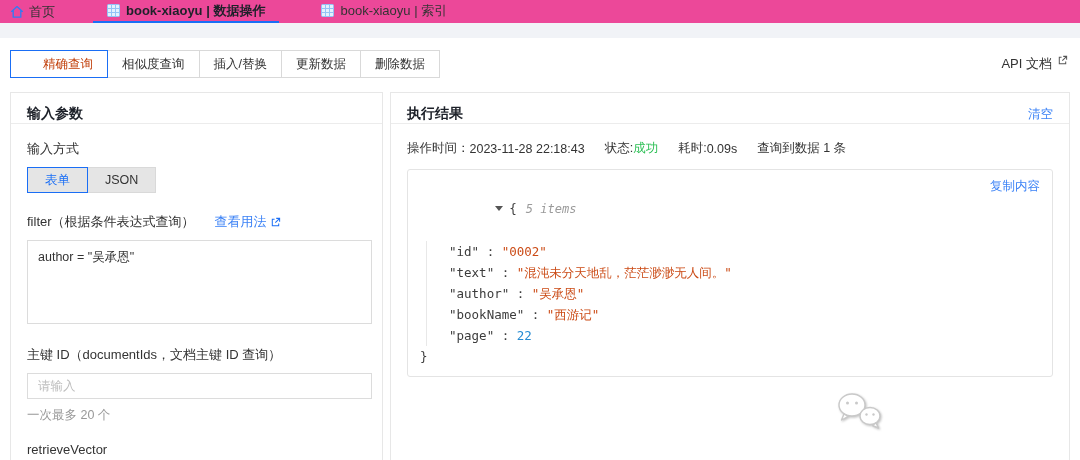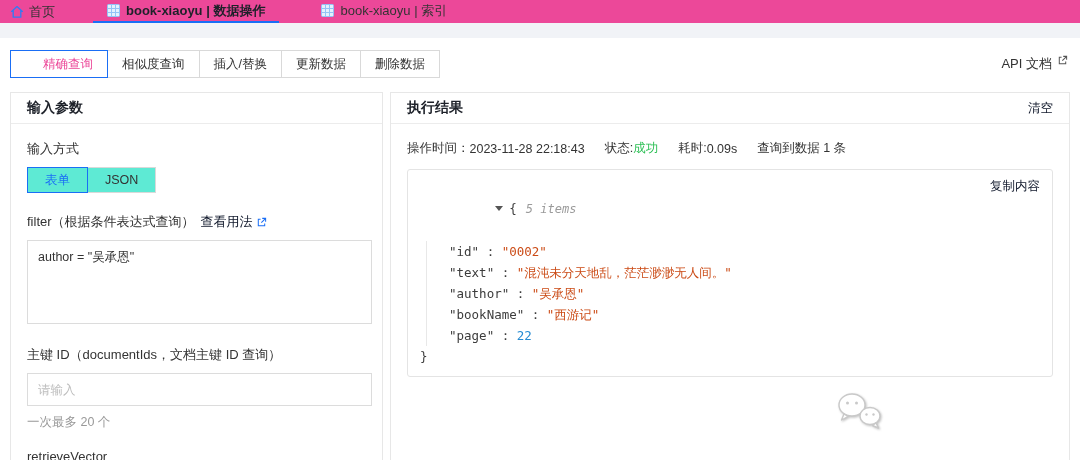--- a/index.html
+++ b/index.html
@@ -12,47 +12,47 @@
   .nav-tab { display: flex; align-items: center; gap: 6px; padding: 0 14px; margin-left: 28px; font-size: 13px; color: #333; cursor: pointer; border-bottom: 2px solid transparent; }
   .nav-tab.active { font-weight: bold; color: #1d2129; border-bottom-color: #1a6ef5; }
   .gray-strip { height: 15px; background: #f1f3f7; }
 
   
   .toolbar { display: flex; justify-content: space-between; align-items: center; padding: 12px 12px 14px 10px; background: #fff; }
   .btn-group { display: flex; }
   .qbtn { height: 28px; padding: 0 14px; background: #fff; border: 1px solid #d9d9d9; font-size: 12.5px; color: #333;
     display: flex; align-items: center; margin-left: -1px; cursor: pointer; position: relative; }
   .qbtn:first-child { margin-left: 0; }
-  .qbtn.active { color: #ec4899; border-color: #1a6ef5; z-index: 2; padding-left: 32px; }
+  .qbtn.active { color: #c2410c; border-color: #1a6ef5; z-index: 2; padding-left: 32px; }
   .api-link { display: flex; gap: 5px; font-size: 13px; color: #333; cursor: pointer; text-decoration: none; }
 
   
   .content { display: flex; gap: 7px; padding: 0 10px; align-items: stretch; height: 540px; }
   .panel { background: #fff; border: 1px solid #e7e7e7; }
   .panel.left { width: 373px; flex: none; }
   .panel.right { flex: 1; position: relative; }
-  .panel-header { height: 31px; padding: 0 16px; display: flex; align-items: center; justify-content: space-between;
+  .panel-header { height: 31px; padding: 0 16px; display: flex; align-items: flex-end; justify-content: space-between;
     border-bottom: 1px solid #ececec; }
   .panel-title { font-size: 14px; font-weight: bold; color: #1d2129; }
-  .link { color: #0f172a; font-size: 12.5px; cursor: pointer; text-decoration: none; }
+  .link { color: #3b82f6; font-size: 12.5px; cursor: pointer; text-decoration: none; }
   .panel-body { padding: 16px; }
 
   
   .field-label { font-size: 13px; color: #333; }
   .seg-group { display: inline-flex; margin-top: 9px; }
-  .seg-btn { height: 26px; padding: 0 17px; border: 1px solid #d9d9d9; background: #5eead4; font-size: 12.5px; color: #333;
+  .seg-btn { height: 26px; padding: 0 17px; border: 1px solid #d9d9d9; background: #e5e5e5; font-size: 12.5px; color: #333;
     display: flex; align-items: center; margin-left: -1px; cursor: pointer; }
   .seg-btn:first-child { margin-left: 0; }
   .seg-btn.active { color: #1a6ef5; border-color: #1a6ef5; z-index: 2; }
-  .filter-row { margin-top: 20px; display: flex; align-items: center; gap: 6px; font-size: 13px; }
+  .filter-row { margin-top: 20px; display: flex; align-items: center; gap: 20px; font-size: 13px; }
   .filter-row .link { font-size: 13px; display: inline-flex; align-items: center; gap: 3px; }
   textarea.filter-area { margin-top: 9px; width: 345px; height: 84px; border: 1px solid #dcdcdc; resize: none;
     padding: 8px 10px; font-size: 12.5px; color: #333; font-family: "Liberation Sans", "DejaVu Sans", sans-serif; outline: none; }
   .pk-label { margin-top: 18px; }
-  input.text-input { margin-top: 9px; width: 345px; height: 33px; border: 1px solid #dcdcdc; padding: 0 10px;
+  input.text-input { margin-top: 9px; width: 345px; height: 26px; border: 1px solid #dcdcdc; padding: 0 10px;
     font-size: 12.5px; color: #333; outline: none; }
   input.text-input::placeholder { color: #bdbdbd; }
   .hint { margin-top: 8px; font-size: 12.5px; color: #999; }
   .rv-label { margin-top: 18px; }
 
   
   .meta-line { font-size: 12.5px; color: #333; display: flex; align-items: center; flex-wrap: wrap; }
   .meta-line .gap { margin-right: 20px; }
   .meta-line .val { }
   .ok { color: #2bbf54; }

